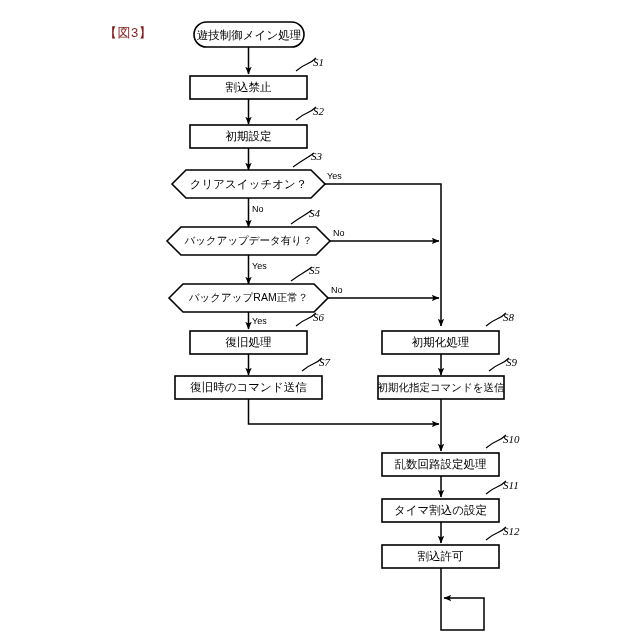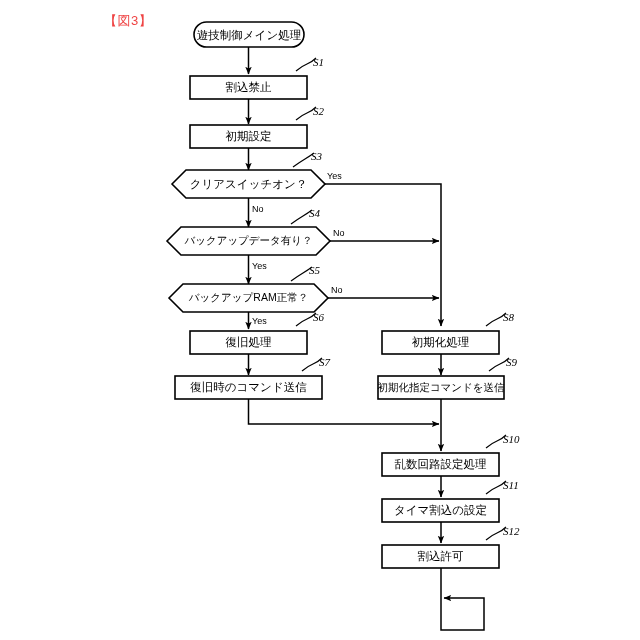--- a/index.html
+++ b/index.html
@@ -20,24 +20,24 @@
   #figure-svg {
     position: absolute;
     left: 0;
     top: 0;
     width: 640px;
     height: 640px;
   }
   .fig-label {
     position: absolute;
     left: 104px;
-    top: 12px;
+    top: 24px;
     font-size: 13px;
     letter-spacing: 0.5px;
-    color: #ef4444;
+    color: #7f1d1d;
     white-space: nowrap;
   }
   svg text {
     font-family: "Liberation Sans", "DejaVu Sans", sans-serif;
     fill: #000000;
   }
   .node-text {
     font-size: 11.5px;
     text-anchor: middle;
     dominant-baseline: middle;

